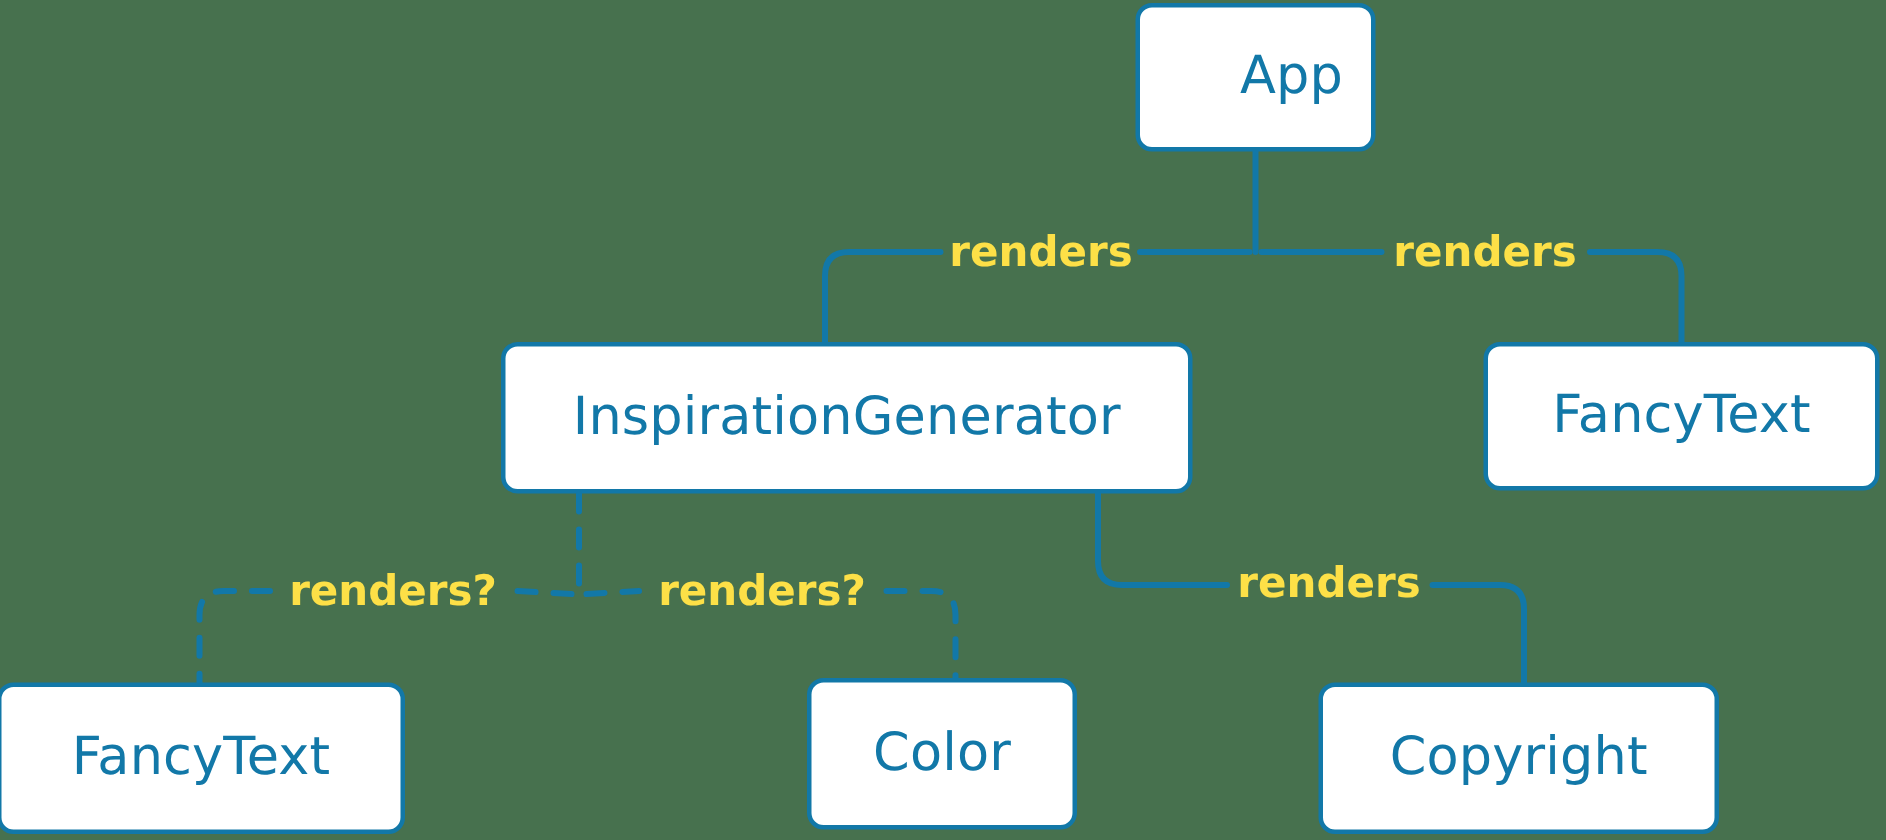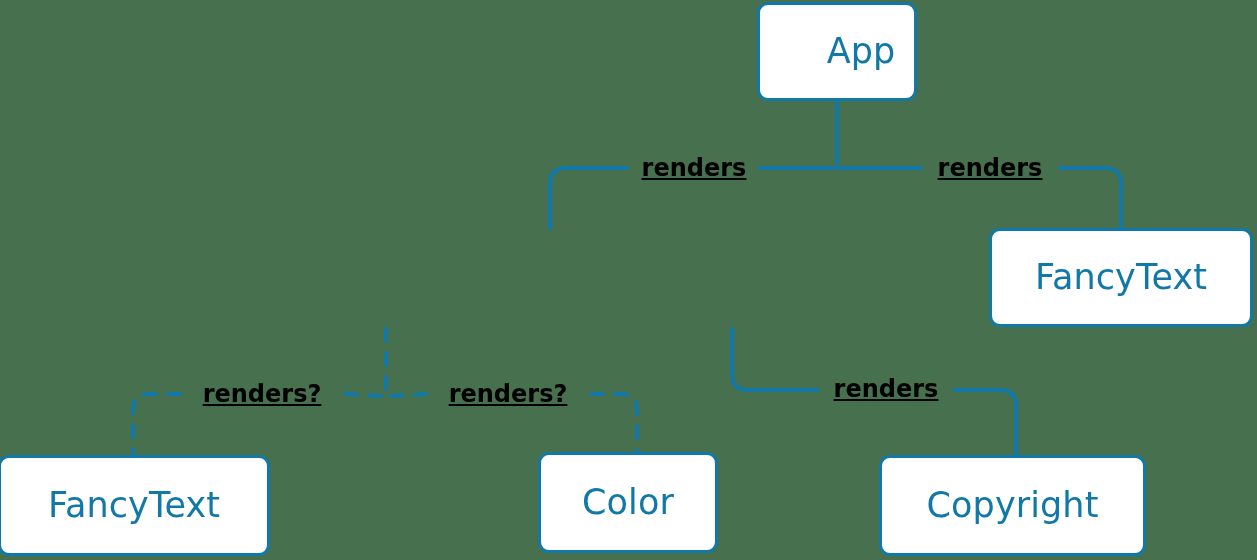--- a/index.html
+++ b/index.html
@@ -38,27 +38,26 @@
   }
   .node-label {
     color: #1278a8;
     font-size: 35px;
     line-height: 1;
     letter-spacing: 0.1px;
     white-space: nowrap;
   }
   .edge-label {
     position: absolute;
-    color: #000000;
-    font-size: 24px;
+    color: #fde047;
+    font-size: 28px;
     line-height: 1;
     font-weight: 600;
     white-space: nowrap;
     transform: translate(-50%, -50%);
-    text-decoration: underline;
   }
 </style>
 </head>
 <body>
 
 <div id="diagram-root">
 
   <svg class="diagram-canvas" viewBox="0 0 1257 560" aria-hidden="true">
     <g fill="none" stroke="#1278a8" stroke-width="4" stroke-linecap="round" stroke-linejoin="round">
 
@@ -75,20 +74,23 @@
       <path d="M 391 396 L 426 394 M 591 394 L 621 394 Q 637 394 637 410 L 637 452" stroke-dasharray="12 12"></path>
 
       <path d="M 732 329 L 732 374 Q 732 390 748 390 L 818 390 M 955 390 L 1000 390 Q 1016 390 1016 406 L 1016 455"></path>
     </g>
   </svg>
 
   <div class="node-box" style="left:757px; top:2px; width:160px; height:99px;padding-left:48px;">
     <span class="node-label">App</span>
   </div>
 
+  <div class="node-box" style="left:334px; top:228px; width:461px; height:101px;">
+    <span class="node-label">InspirationGenerator</span>
+  </div>
 
   <div class="node-box" style="left:989px; top:228px; width:264px; height:99px;">
     <span class="node-label">FancyText</span>
   </div>
 
   <div class="node-box" style="left:-2px; top:455px; width:272px; height:101px;">
     <span class="node-label">FancyText</span>
   </div>
 
   <div class="node-box" style="left:538px; top:452px; width:180px; height:101px;">

